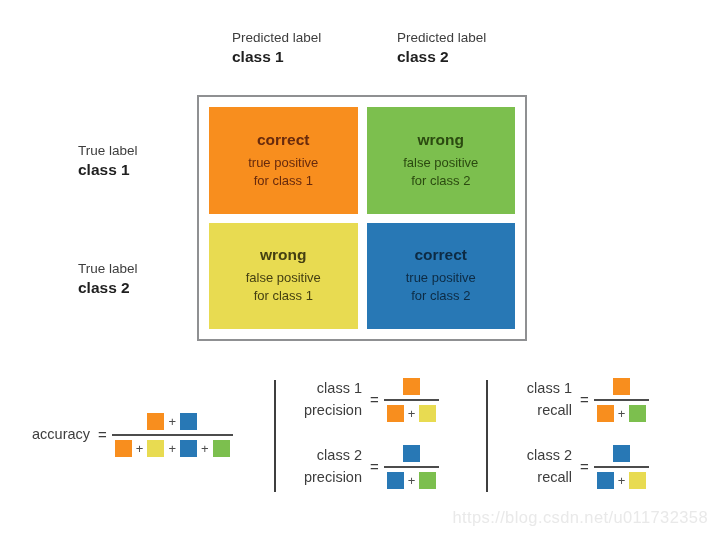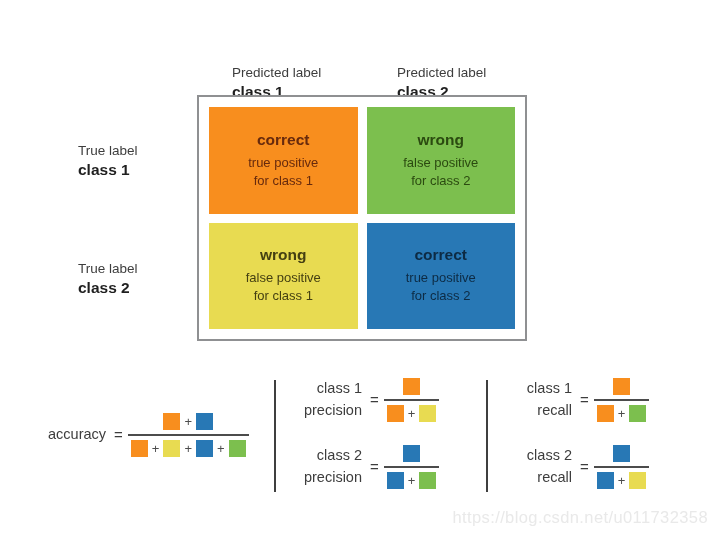--- a/index.html
+++ b/index.html
@@ -1,40 +1,40 @@
 <!DOCTYPE html>
 <html><head>
 <meta charset="utf-8">
 <style>
   html,body { margin:0; padding:0; background:#fff; }
   .canvas {
     position:relative; width:713px; height:538px; background:#ffffff;
     font-family:"Liberation Sans", sans-serif; overflow:hidden;
   }
   
-  .col-header { position:absolute; top:65px; }
+  .col-header { position:absolute; top:30px; }
   #ch1 { left:232px; } #ch2 { left:397px; }
   .hl1 { font-size:13.5px; color:#3d3d3d; }
   .hl2 { font-size:15.5px; font-weight:bold; color:#1f1f1f; margin-top:3px; }
   .row-header { position:absolute; width:100px; text-align:left; }
   #rh1 { left:78px; top:143px; } #rh2 { left:78px; top:261px; }
 
   
   .matrix {
     position:absolute; left:197px; top:95px; width:330px; height:246px;
     box-sizing:border-box; border:2px solid #8f9092; background:#ffffff; padding:10px;
     display:grid; grid-template-columns:1fr 1fr; grid-template-rows:1fr 1fr; gap:9px;
   }
   .cell { display:flex; flex-direction:column; justify-content:center; align-items:center; text-align:center; }
   .cell-title { font-weight:bold; font-size:15.5px; margin-bottom:5px; }
   .cell-line { font-size:13px; line-height:1.4; }
 
   
   .formula { position:absolute; display:flex; align-items:center; }
-  #f-accuracy { left:48px; top:413px; }
+  #f-accuracy { left:32px; top:413px; }
   #f-c1p { left:298px; top:378px; }
   #f-c2p { left:298px; top:445px; }
   #f-c1r { left:508px; top:378px; }
   #f-c2r { left:508px; top:445px; }
   .f-label { text-align:right; font-size:14.5px; color:#3d3d3d; line-height:1.5; }
   .f-label.two { width:64px; }
   .eq { font-size:15px; color:#3d3d3d; margin:0 8px; }
   .frac { display:flex; flex-direction:column; align-items:center; }
   .srow { display:flex; align-items:center; justify-content:center; }
   .bar { align-self:stretch; height:1.5px; background:#4c4c4c; margin:4px -3px; }

